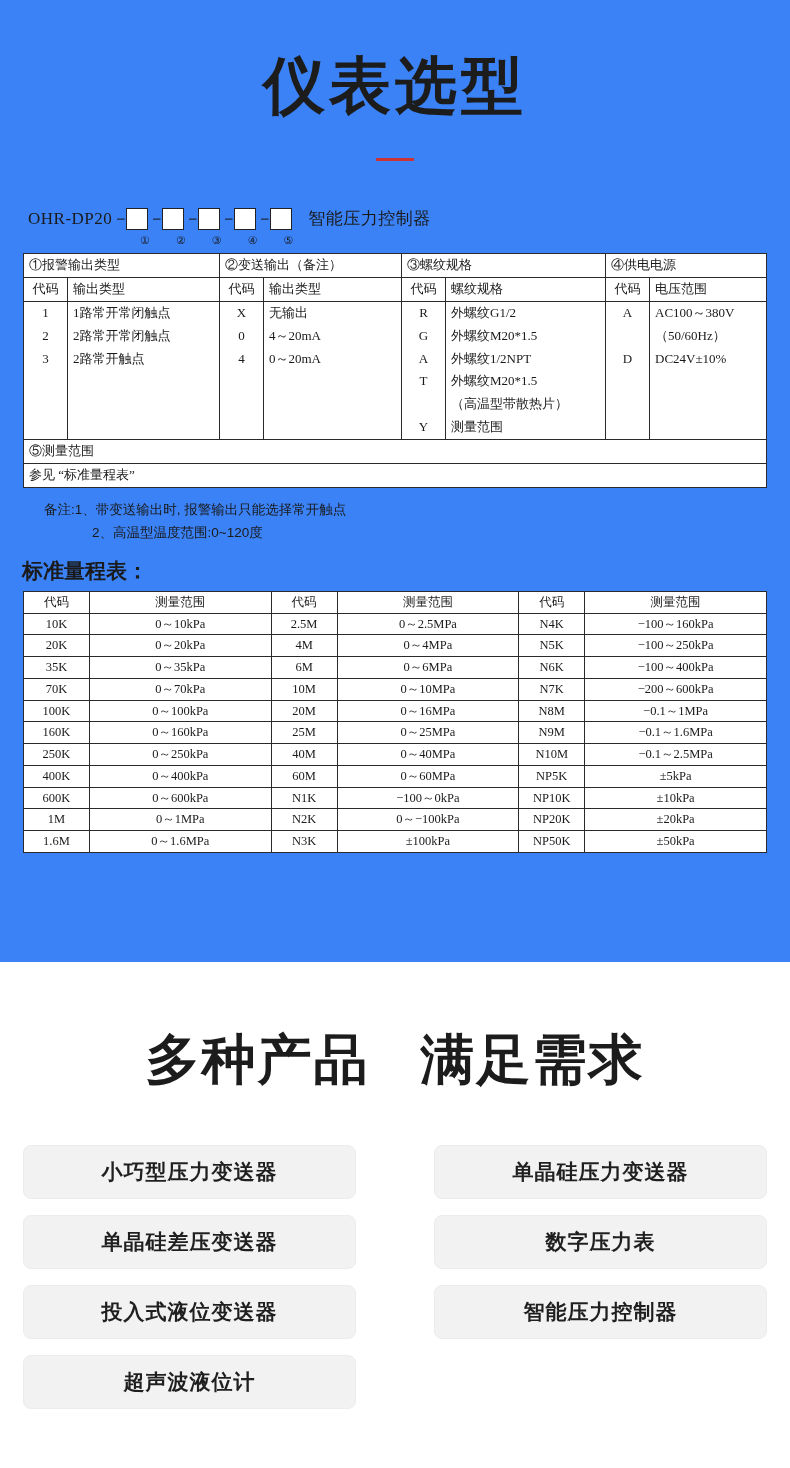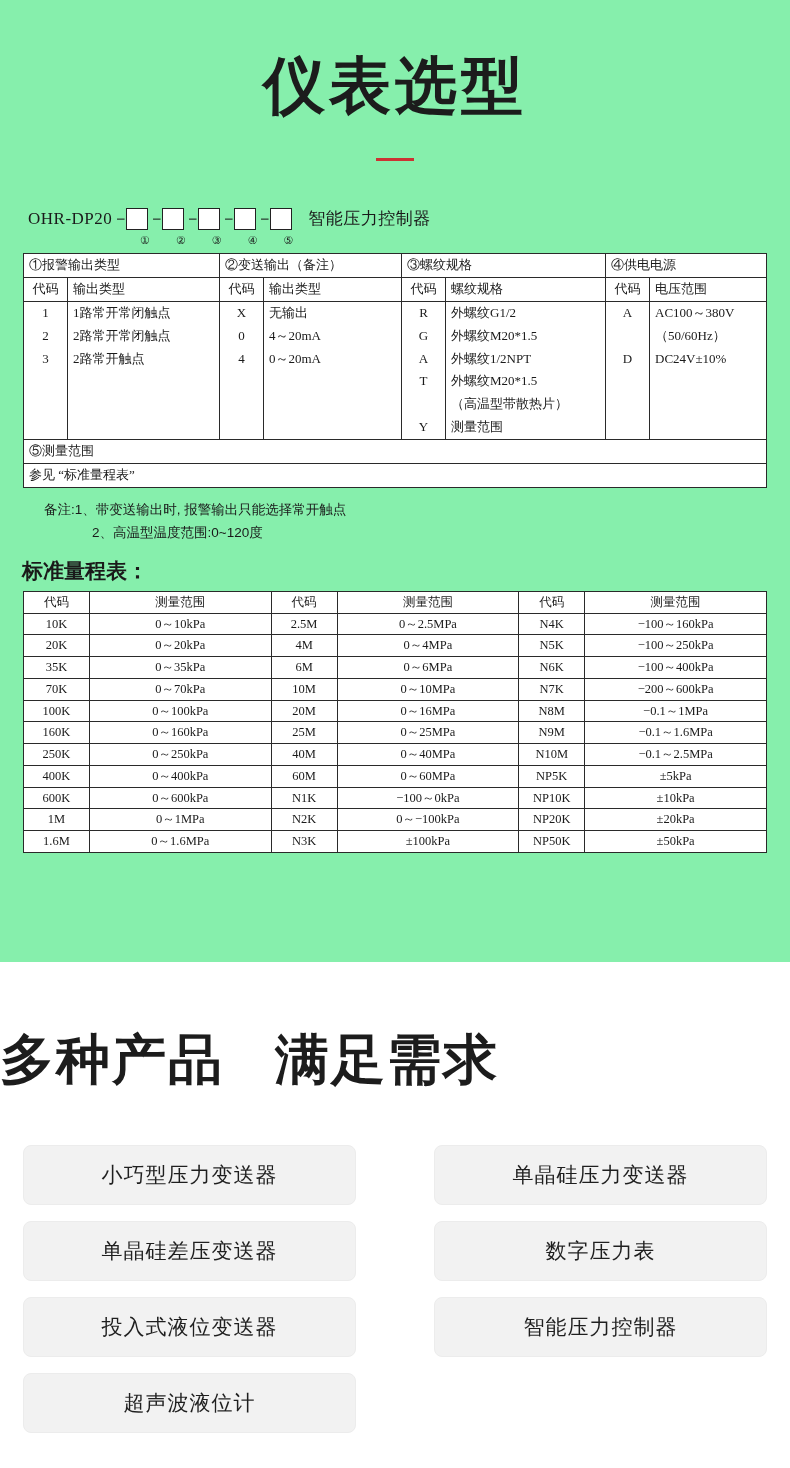--- a/index.html
+++ b/index.html
@@ -9,21 +9,21 @@
     height: 1468px;
     background: #ffffff;
     font-family: "Liberation Sans", sans-serif;
     color: #1a1a1a;
     overflow: hidden;
   }
   .page { width: 790px; height: 1468px; position: relative; }
 
   
   .section-one {
-    background: #86efac;
+    background: #3b82f6;
     padding: 0 0 30px 0;
     height: 962px;
     position: relative;
   }
   .title-one {
     text-align: center;
     font-size: 62px;
     font-weight: bold;
     letter-spacing: 4px;
     color: #1c1c1c;
@@ -123,45 +123,45 @@
   table.range td.code { width: 66px; }
   table.range td.val { width: 182px; }
 
   
   .section-two {
     background: #ffffff;
     height: 506px;
     padding-top: 0;
   }
   .title-two {
-    text-align: left;
+    text-align: center;
     font-size: 54px;
     font-weight: bold;
     color: #1c1c1c;
     padding-top: 62px;
     letter-spacing: 2px;
     white-space: pre;
   }
   .pill-grid {
     margin: 48px auto 0 auto;
     width: 744px;
     display: grid;
     grid-template-columns: 1fr 1fr;
     column-gap: 78px;
     row-gap: 16px;
   }
   .pill {
     background: #f2f2f2;
     border-radius: 8px;
-    height: 60px;
+    height: 54px;
     display: flex;
     align-items: center;
     justify-content: center;
     font-size: 21px;
-    font-weight: normal;
+    font-weight: bold;
     color: #1f1f1f;
     letter-spacing: 1px;
     border: 1px solid #ececec;
   }
 </style>
 </head>
 <body>
 
 <div class="page">
 

